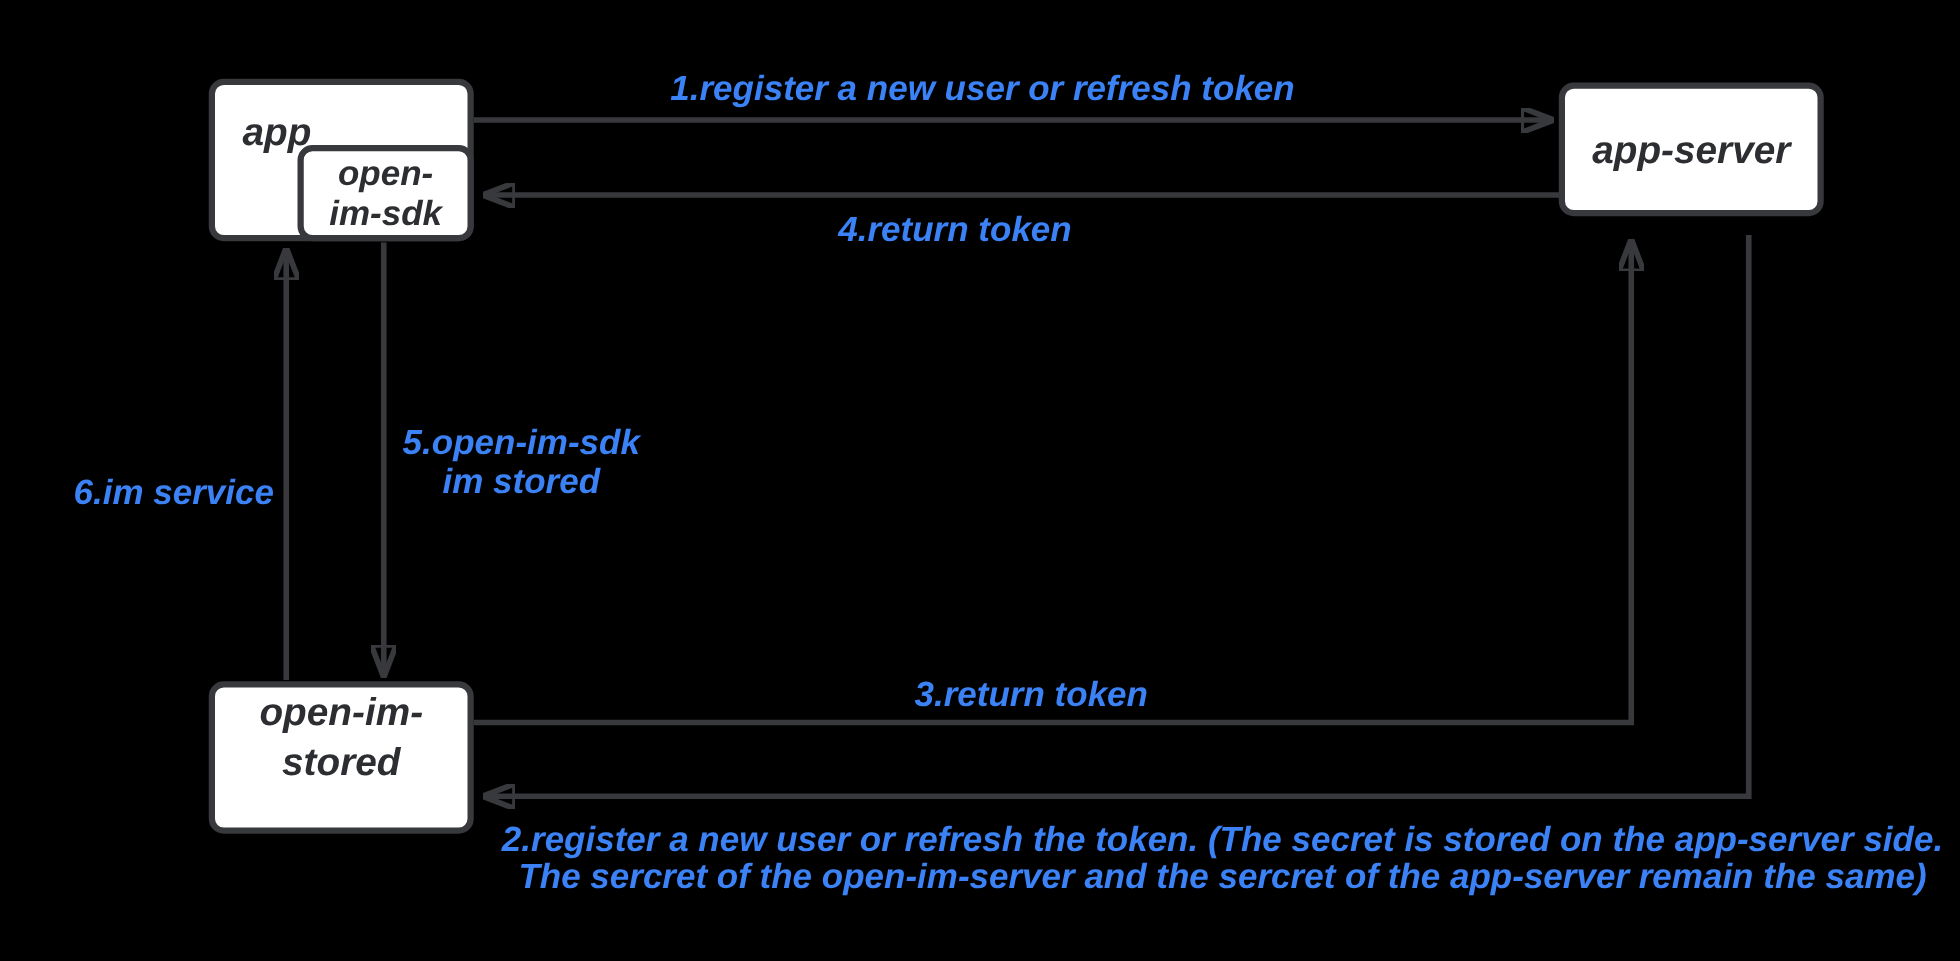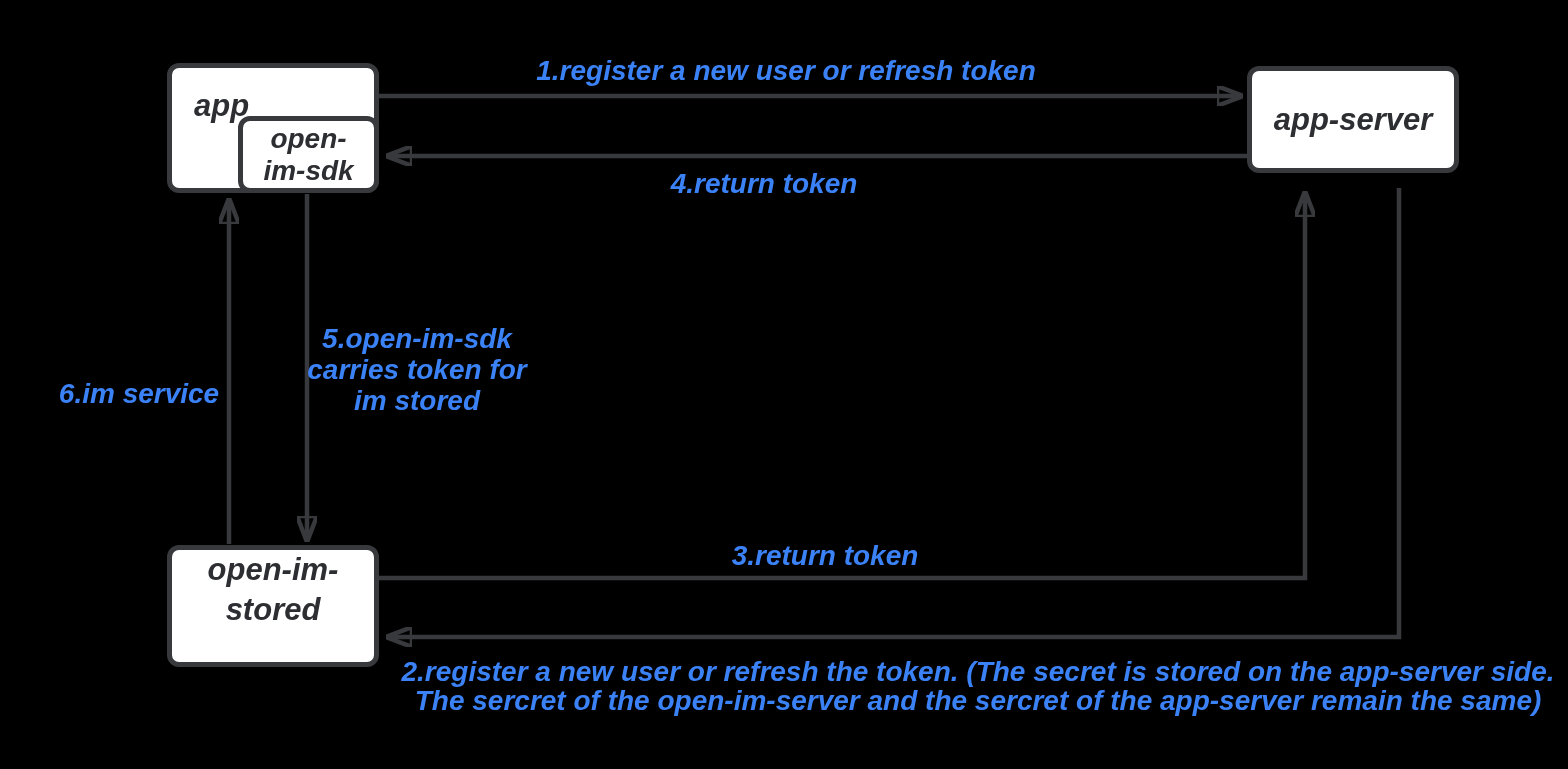--- a/index.html
+++ b/index.html
@@ -128,21 +128,20 @@
     <span>open-im-</span>
     <span>stored</span>
   </div>
 
   <div class="lbl lbl-1">1.register a new user or refresh token</div>
 
   <div class="lbl lbl-4">4.return token</div>
 
   <div class="lbl lbl-5">
     <div>5.open-im-sdk</div>
-    <div>carries token for</div>
     <div>im stored</div>
   </div>
 
   <div class="lbl lbl-6">6.im service</div>
 
   <div class="lbl lbl-3">3.return token</div>
 
   <div class="lbl lbl-2">
     <div>2.register a new user or refresh the token. (The secret is stored on the app-server side.</div>
     <div>The sercret of the open-im-server and the sercret of the app-server remain the same)</div>

